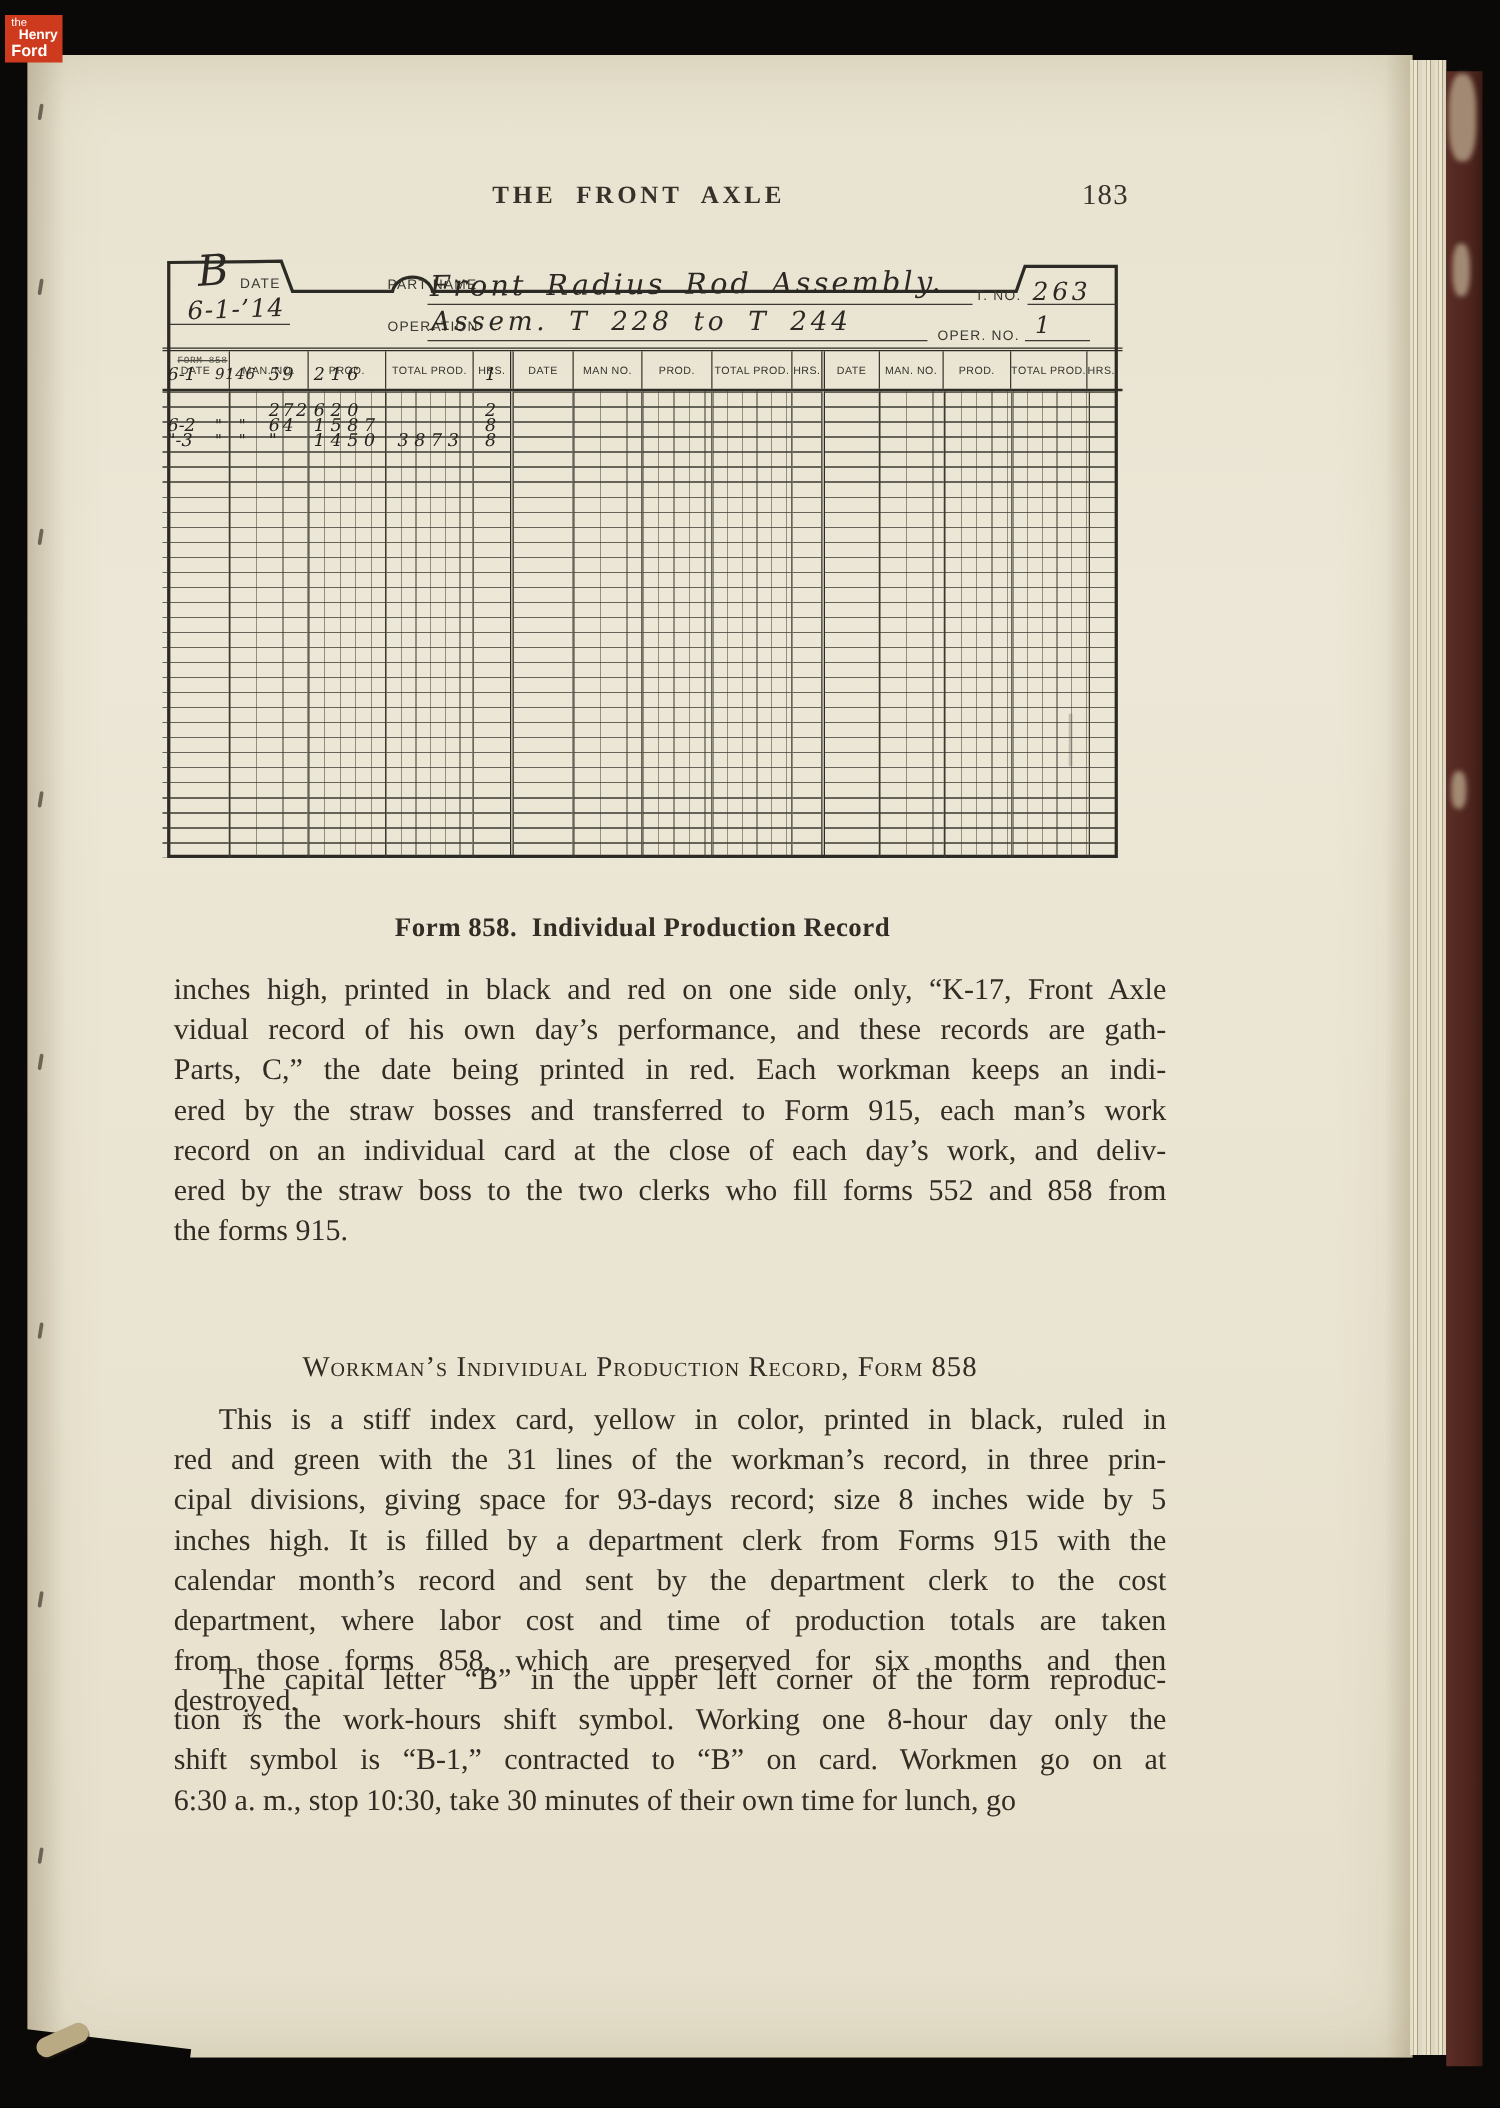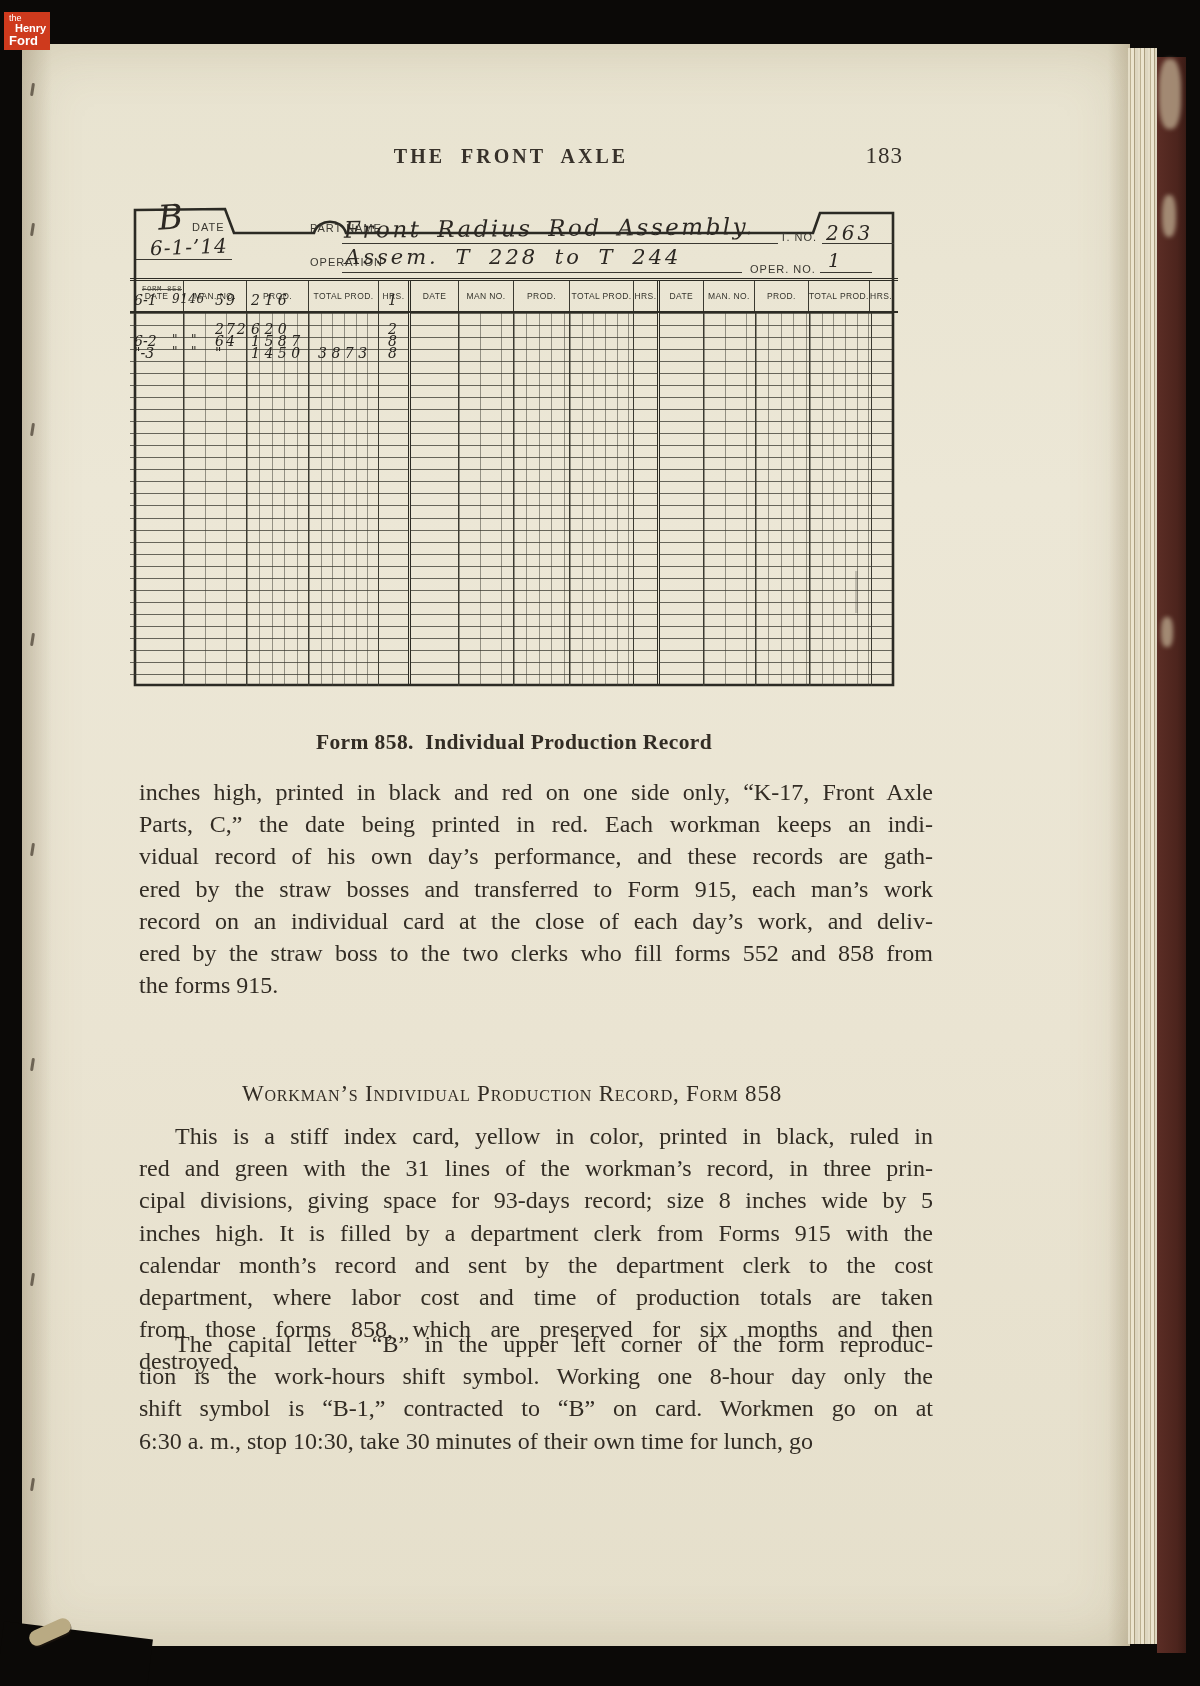--- a/index.html
+++ b/index.html
@@ -222,22 +222,22 @@
         <span class="f-hrs">8</span>
       </div>
 
       <div class="smudge"></div>
     </div>
 
     <div class="caption">Form 858.  Individual Production Record</div>
 
     <div class="para" style="top:732px">
       <div class="bline">inches high, printed in black and red on one side only, “K-17, Front Axle</div>
+      <div class="bline">vidual record of his own day’s performance, and these records are gath-</div>
       <div class="bline">Parts, C,” the date being printed in red.  Each workman keeps an indi-</div>
-      <div class="bline">vidual record of his own day’s performance, and these records are gath-</div>
       <div class="bline">ered by the straw bosses and transferred to Form 915, each man’s work</div>
       <div class="bline">record on an individual card at the close of each day’s work, and deliv-</div>
       <div class="bline">ered by the straw boss to the two clerks who fill forms 552 and 858 from</div>
       <div class="bline last">the forms 915.</div>
     </div>
 
     <div class="secthead" style="top:1037px">Workman’s Individual Production Record, Form 858</div>
 
     <div class="para" style="top:1076px">
       <div class="bline indent">This is a stiff index card, yellow in color, printed in black, ruled in</div>

